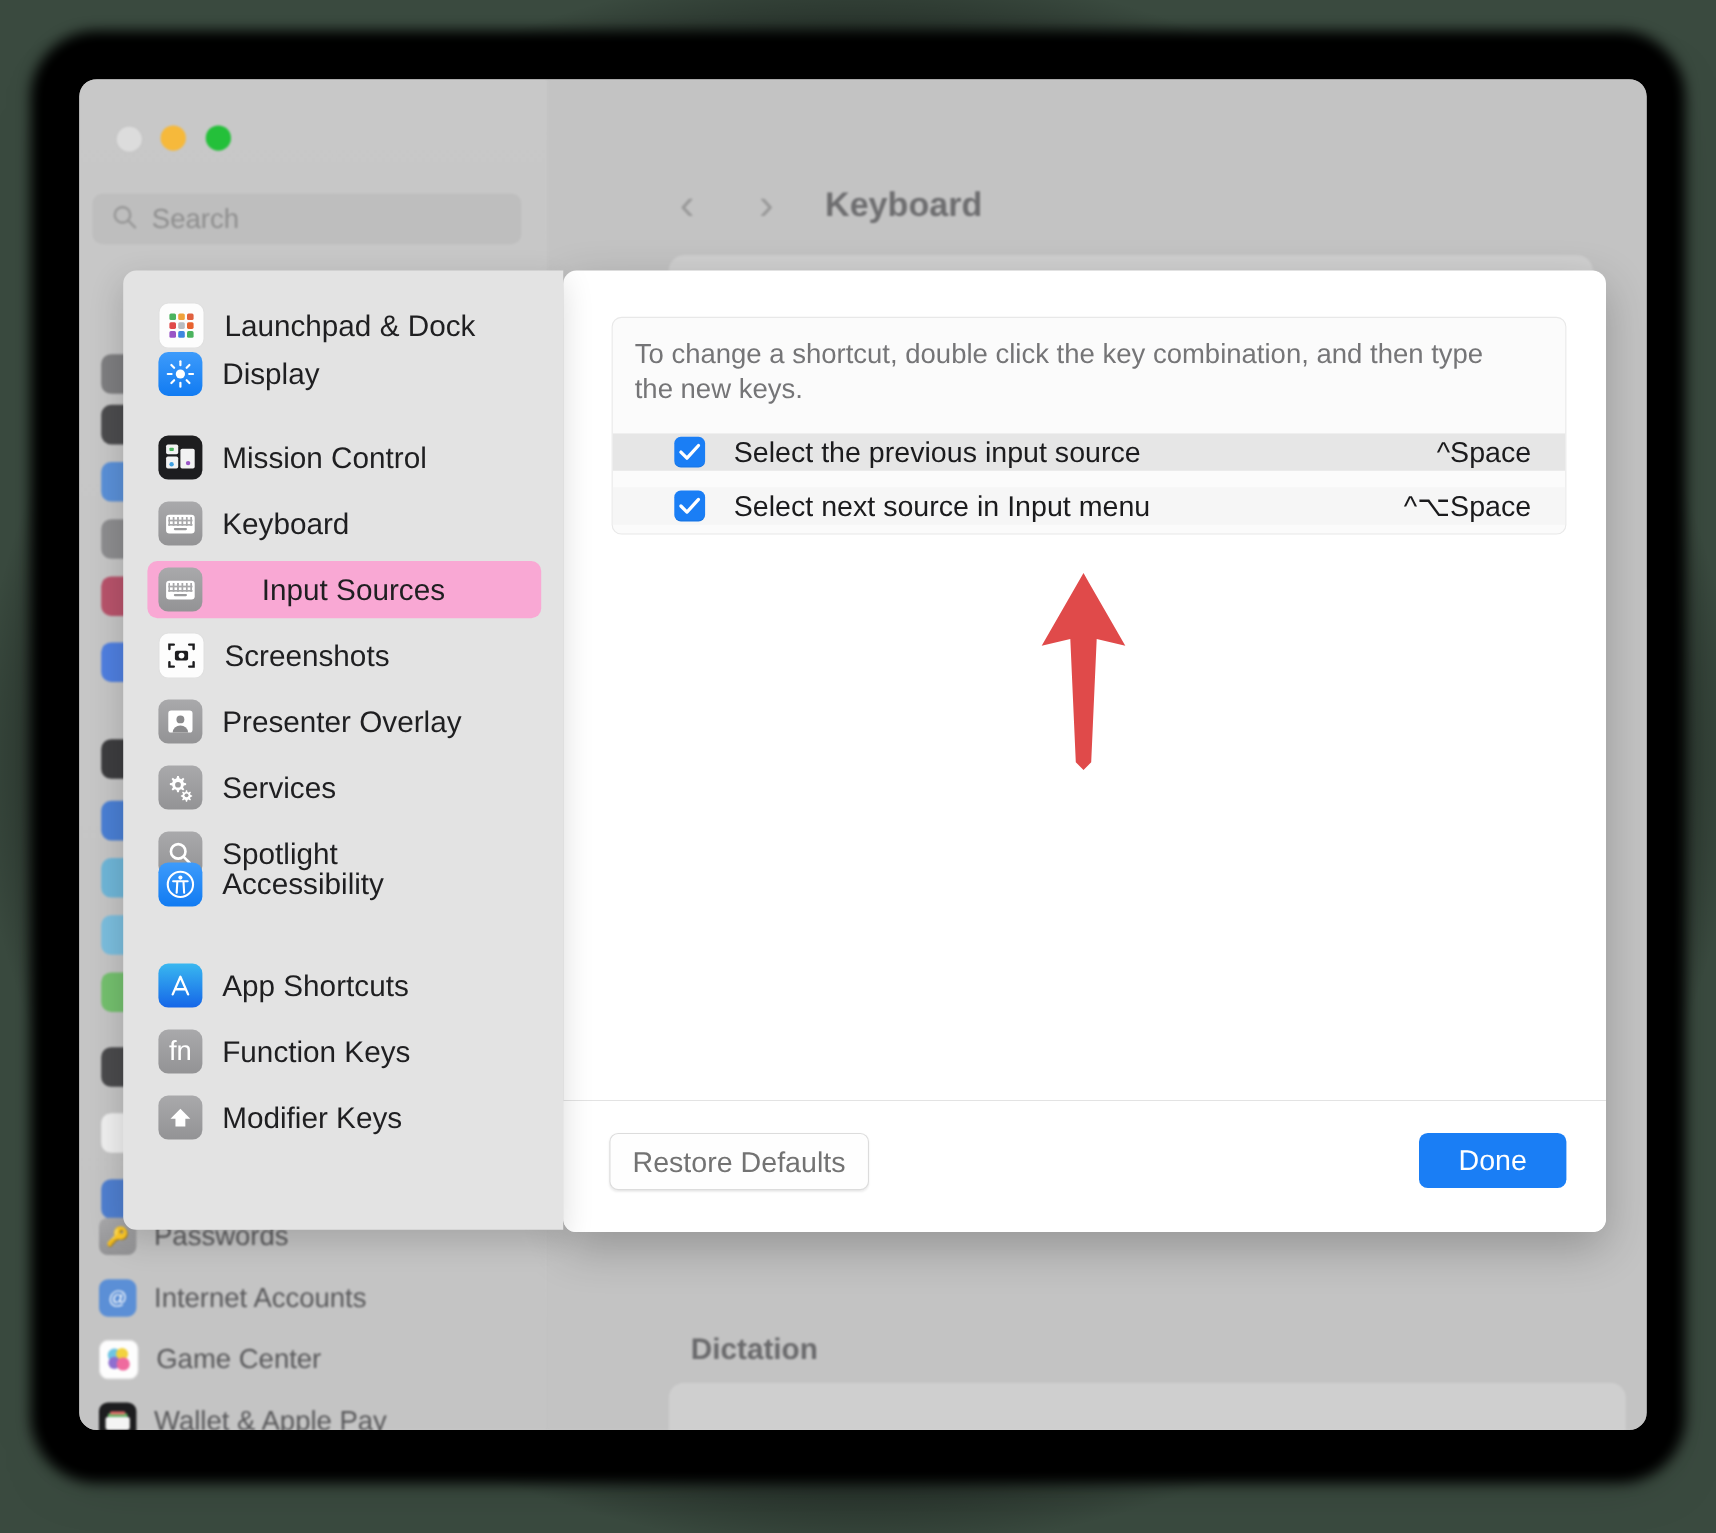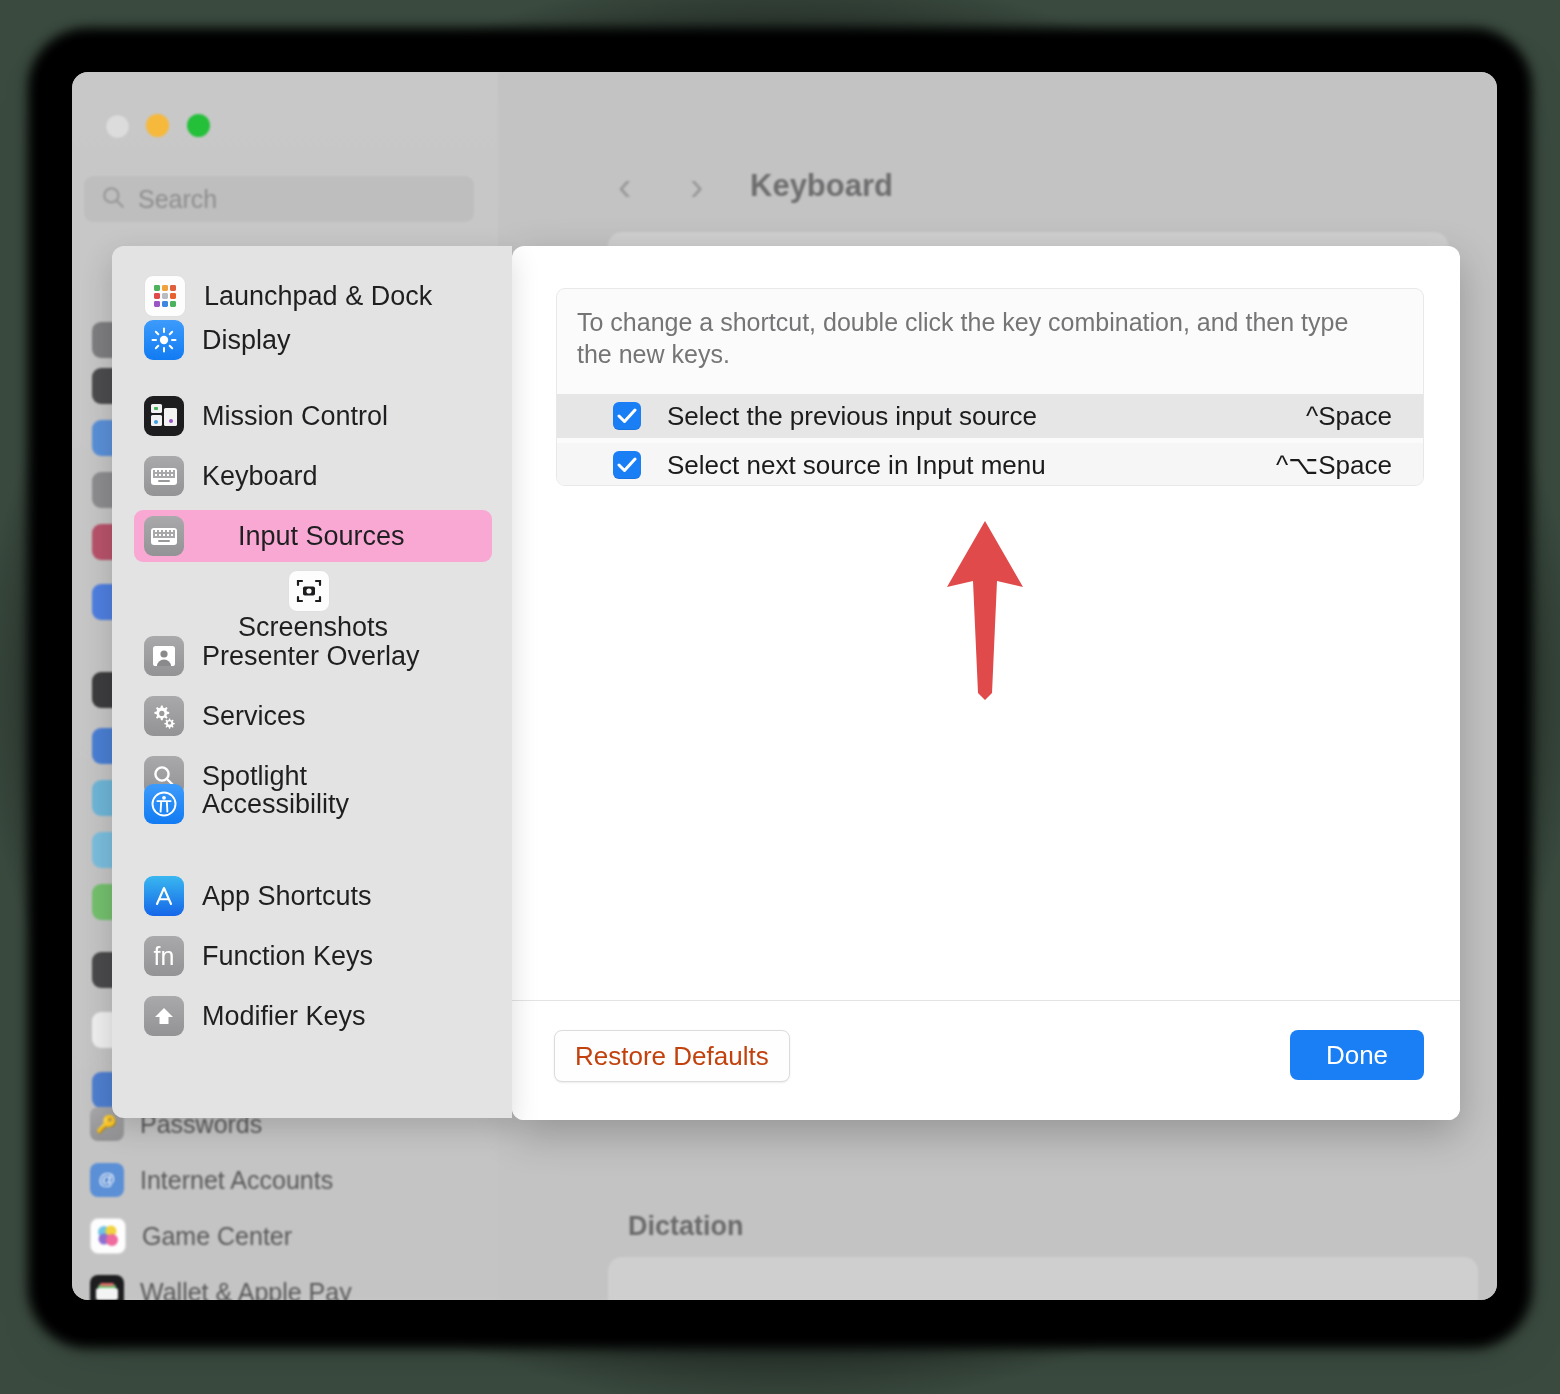--- a/index.html
+++ b/index.html
@@ -90,21 +90,21 @@
 
   #info-card{
     position:absolute;left:44px;top:42px;width:866px;height:196px;
     background:#fbfbfb;border:1px solid #e8e8e8;border-radius:9px;overflow:hidden;
   }
   #info-text{
     position:absolute;left:20px;top:18px;width:810px;
     font-size:25px;line-height:1.26;color:#757577;
   }
   .sc-row{
-    position:absolute;left:0;width:866px;height:44px;display:flex;align-items:center;
+    position:absolute;left:0;width:866px;height:34px;display:flex;align-items:center;
   }
   #sc-row-0{top:105px;background:#e6e6e6;}
   #sc-row-1{top:154px;background:#f6f6f6;}
   .sc-check{
     width:28px;height:28px;border-radius:6px;background:#1a7ef5;
     margin-left:56px;flex:0 0 auto;position:relative;
     box-shadow:inset 0 -1px 0 rgba(0,0,0,.08);
   }
   .sc-check svg{position:absolute;left:4px;top:5px;}
   .sc-label{margin-left:26px;font-size:26px;color:#1b1b1d;white-space:nowrap;}
@@ -146,21 +146,21 @@
     background-size:4px 4px;opacity:.85;
   }
   .kbd:after{content:"";position:absolute;left:7px;bottom:2.5px;width:12px;height:2.5px;background:#9a9a9c;border-radius:1px;}
 
   
   #btn-restore{
     position:absolute;left:42px;top:29px;height:50px;padding:0 20px;
     display:flex;align-items:center;justify-content:center;
     background:#fefefe;border:1px solid #dcdcdc;border-radius:8px;
     box-shadow:0 1px 2px rgba(0,0,0,.08);
-    font-size:26px;color:#c2410c;
+    font-size:26px;color:#737373;
   }
   #btn-done{
     position:absolute;right:36px;top:29px;width:134px;height:50px;
     display:flex;align-items:center;justify-content:center;
     background:#1a7ef5;border-radius:8px;
     font-size:26px;color:#fff;
   }
 </style>
 </head>
 <body>
@@ -348,21 +348,21 @@
     <span class="clabel">Keyboard</span>
   </div>
 
   <div class="cat sel" style="top:264px;">
     <span class="cicon grey-ic">
         <span class="kbd"></span>
       </span>
     <span class="clabel">Input Sources</span>
   </div>
 
-  <div class="cat" style="top:324px;flex-direction:column;">
+  <div class="cat" style="top:324px;">
     <span class="cicon white-ic">
       <svg width="28" height="28" viewBox="0 0 28 28" stroke="#1d1d1f" stroke-width="2.2" fill="none" stroke-linecap="round">
         <path d="M3 8 V4 H7"></path>
           <path d="M21 4 H25 V8"></path>
           <path d="M25 20 V24 H21"></path>
           <path d="M7 24 H3 V20"></path>
         <rect x="8" y="9.5" width="12" height="9" rx="1.8" fill="#1d1d1f" stroke="none"></rect>
         <circle cx="14" cy="14" r="2.6" fill="#fff" stroke="none"></circle>
       </svg>
     </span>

